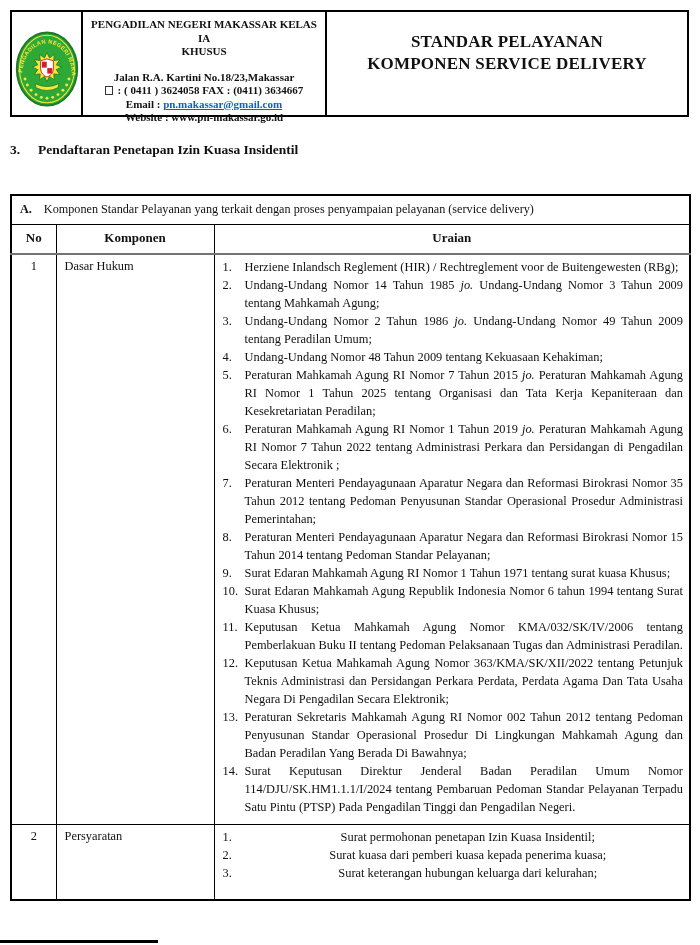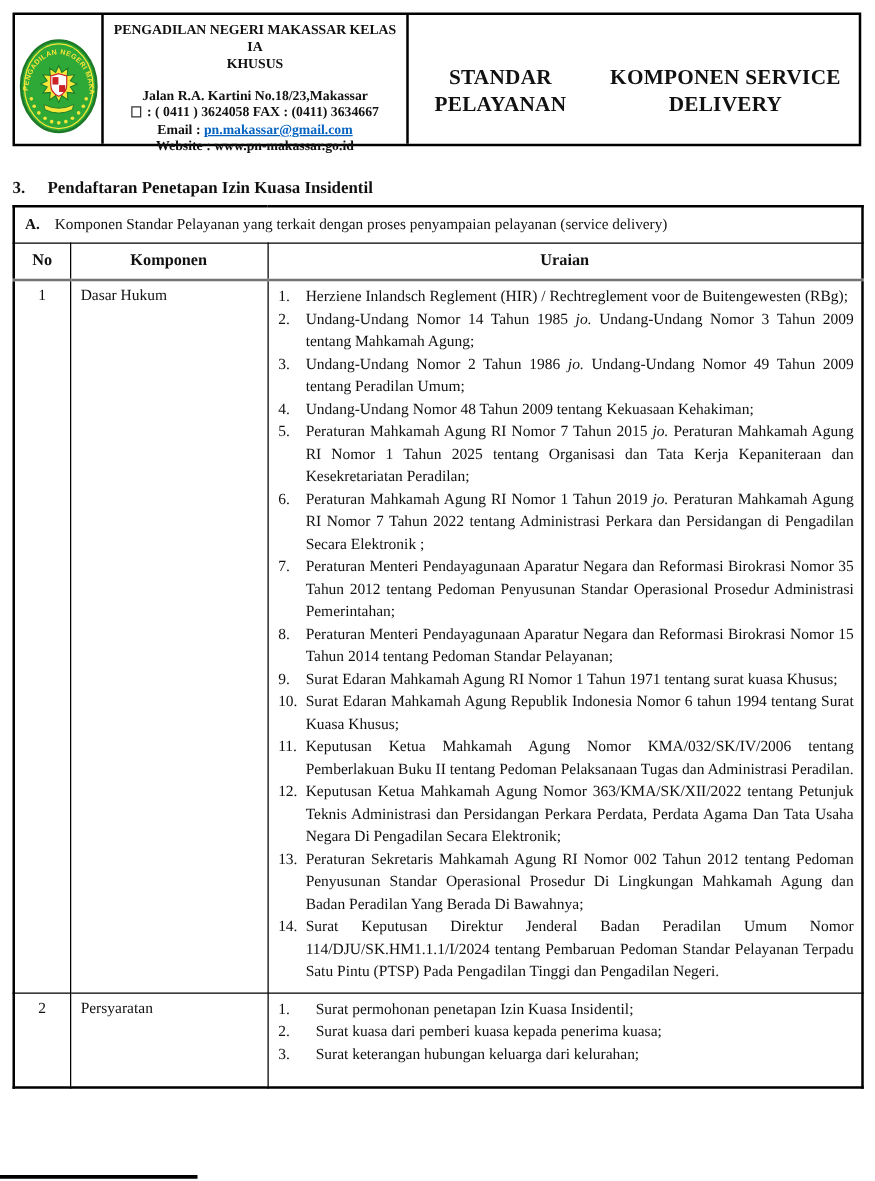--- a/index.html
+++ b/index.html
@@ -31,37 +31,37 @@
     font-weight: bold; font-size: 11px; line-height: 13.5px;
   }
   .court-name { font-size: 11px; }
   .info-gap { height: 12px; }
   .email-link { color: #0563c1; text-decoration: underline; cursor: pointer; }
   .tofu-box {
     display: inline-block; width: 8px; height: 9px;
     border: 1px solid #333; vertical-align: -1px; margin-right: 2px;
   }
   .title-cell {
-    flex: 1; display: flex; 
+    flex: 1; display: flex; flex-direction: column;
     align-items: center; justify-content: flex-start;
     padding-top: 19px;
     font-weight: bold; font-size: 17px; line-height: 22px;
     text-align: center; letter-spacing: 0.2px;
   }
 
   
   .section-heading {
     position: absolute; left: 10px; top: 142px;
     display: flex; font-weight: bold; font-size: 13.5px;
   }
   .section-number { width: 28px; }
 
   
   .sp-table {
-    position: absolute; left: 10px; top: 164px;
+    position: absolute; left: 10px; top: 194px;
     width: 679px;
     border-collapse: collapse;
     table-layout: fixed;
   }
   .sp-table, .sp-table td, .sp-table th { border: 1.4px solid #000; }
   .sp-table { border: 2px solid #000; }
   .col-no { width: 45px; }
   .col-komponen { width: 158px; }
   .col-uraian { width: 476px; }
 
@@ -86,21 +86,21 @@
     counter-increment: item;
     position: relative;
     padding-left: 22px;
     text-align: justify;
     line-height: 18px;
   }
   ol.legal-list li::before {
     content: counter(item) ".";
     position: absolute; left: 0; top: 0;
   }
-  ol.req-list li { padding-left: 30px; text-align: left; }
+  ol.req-list li { padding-left: 30px; text-align: center; }
 
   .row-persyaratan { height: 75px; }
 
   
   .page-cut-line {
     position: absolute; left: 0; top: 940px;
     width: 158px; height: 2.5px; background: #000;
   }
 </style>
 </head>

